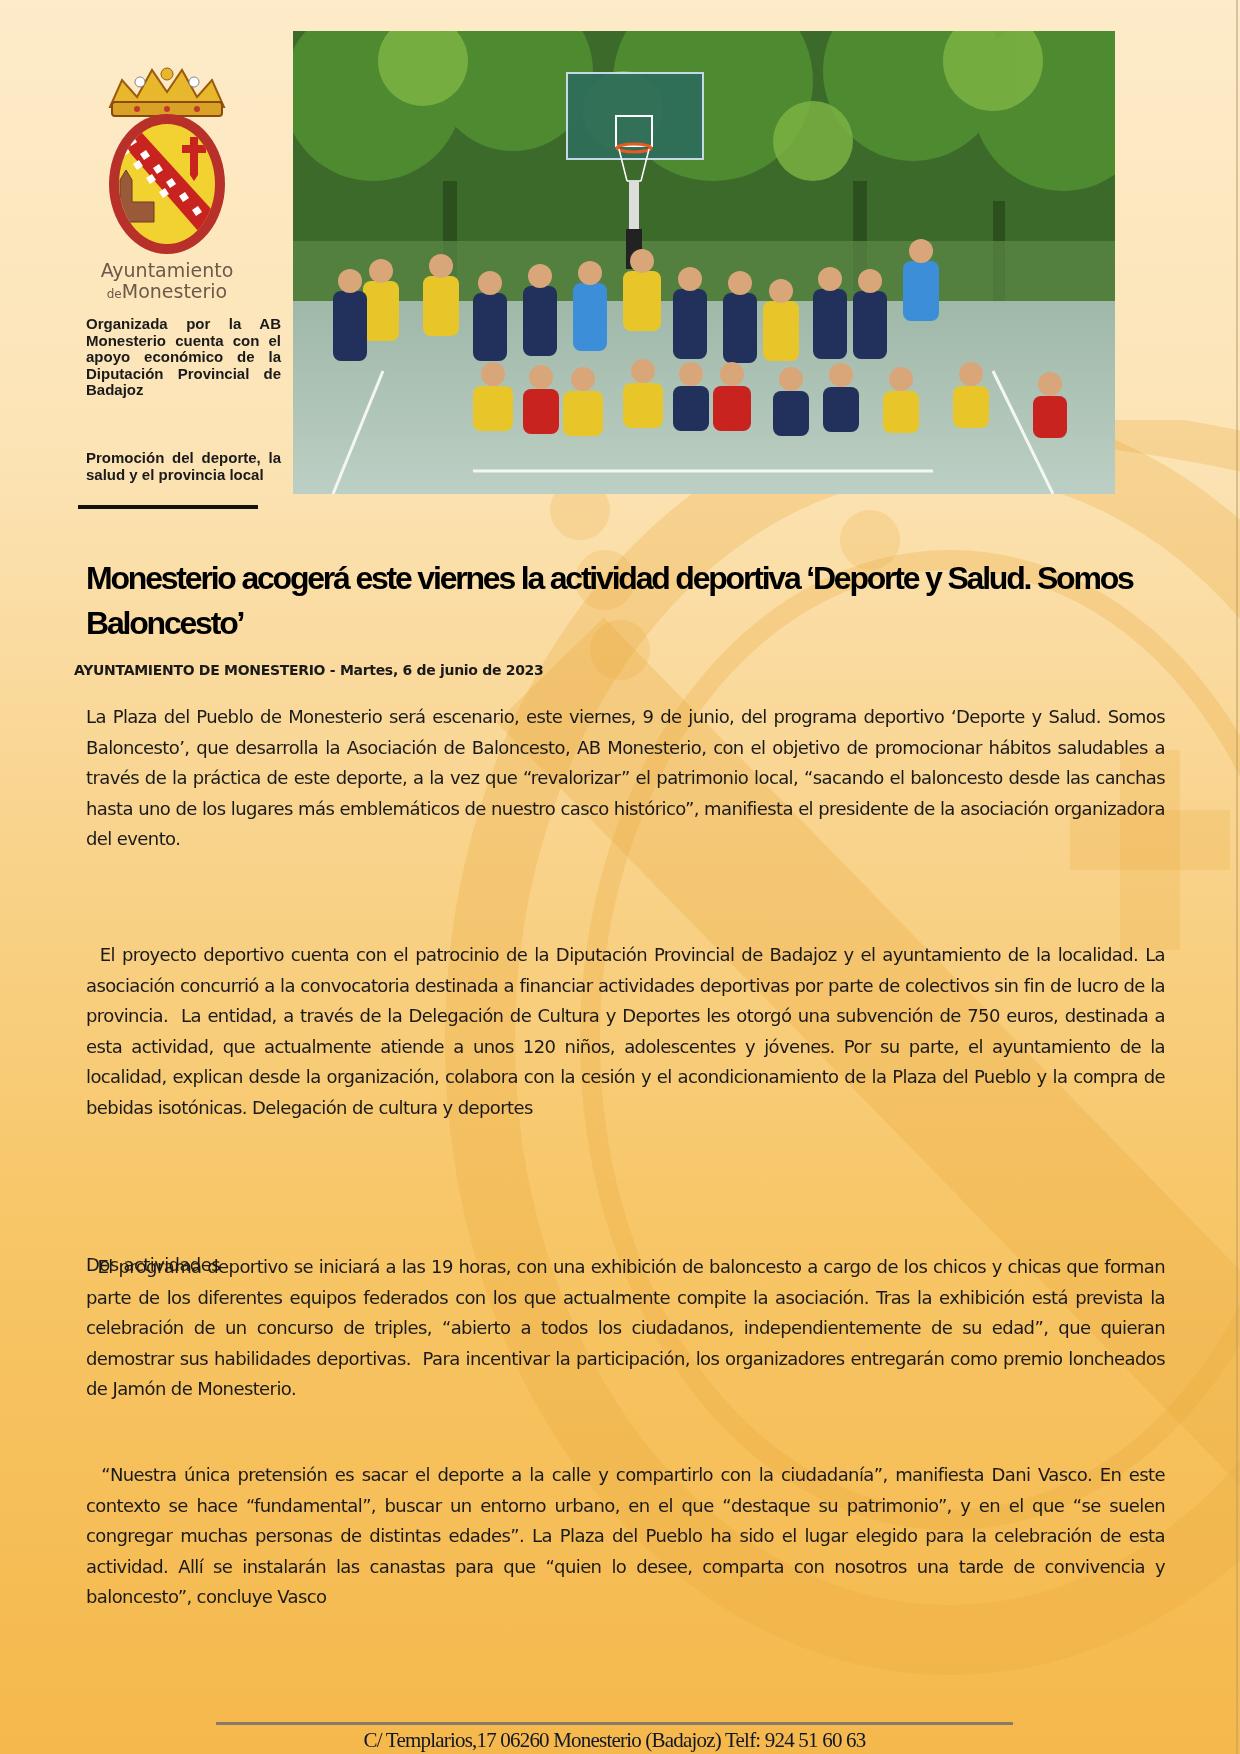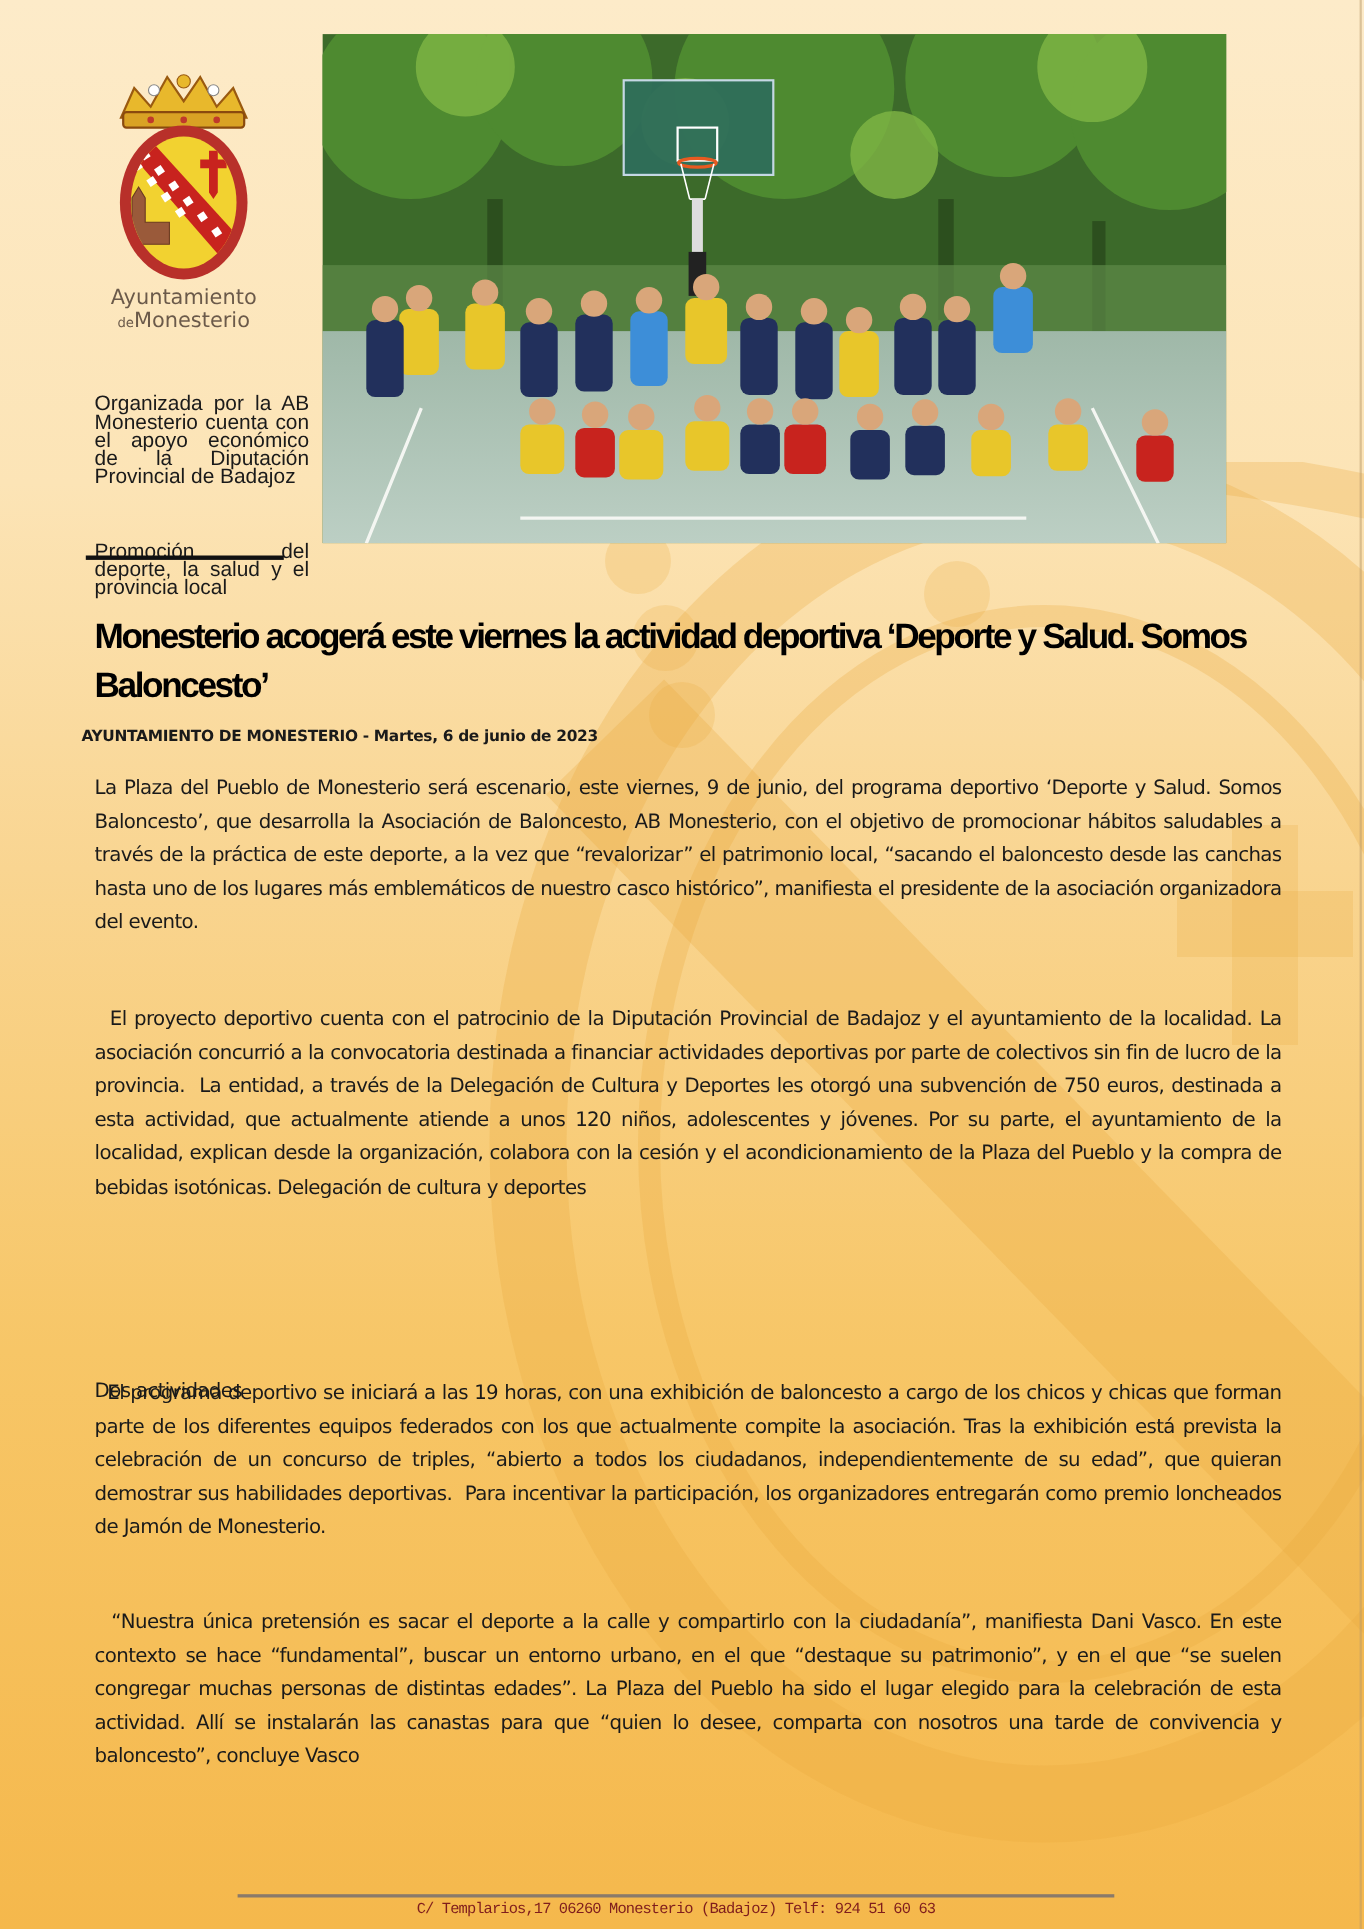--- a/index.html
+++ b/index.html
@@ -13,39 +13,39 @@
     position: absolute; left: 430px; top: 420px; width: 1000px; height: 1400px;
     pointer-events: none;
   }
   .right-edge { position: absolute; right: 2px; top: 0; width: 2px; height: 1754px; background: #b89a6a; opacity: .5; }
 
   .logo { position: absolute; left: 92px; top: 62px; width: 150px; height: 245px; }
   .logo svg { display: block; }
   .logo-text { position: absolute; left: 0; top: 198px; width: 150px; text-align: center; color: #6b5a4a; font-family: "DejaVu Sans", sans-serif; font-size: 19px; line-height: 21px; }
   .logo-text .de { font-size: 12px; }
 
-  .aside { position: absolute; left: 86px; width: 195px; font-weight: normal; font-size: 19px; line-height: 16.5px; text-align: justify; margin-top: 44px; }
+  .aside { position: absolute; left: 86px; width: 195px; font-weight: bold; font-size: 15px; line-height: 16.5px; text-align: justify; }
   .aside1 { top: 316px; }
   .aside2 { top: 450px; }
   .aside-rule { position: absolute; left: 78px; top: 505px; width: 180px; height: 4px; background: #111; }
 
   .photo { position: absolute; left: 293px; top: 31px; width: 822px; height: 463px; overflow: hidden; }
 
   .headline { position: absolute; left: 86px; top: 556px; width: 1100px; font-family: "Liberation Sans", sans-serif; font-weight: bold; font-size: 32px; line-height: 45px; letter-spacing: -2.2px; color: #000000; }
   .byline { position: absolute; left: 74px; top: 662px; font-family: "DejaVu Sans", sans-serif; font-weight: bold; font-size: 14px; letter-spacing: -0.3px; }
 
   .body-text { position: absolute; left: 86px; width: 1079px; font-family: "DejaVu Sans", sans-serif; font-size: 18px; line-height: 30.5px; color: #1a1a1a; text-align: justify; letter-spacing: -0.6px; }
   .p1 { top: 702px; }
-  .p2 { top: 912px; }
+  .p2 { top: 940px; }
   .subhead { top: 1250px; text-align: left; }
   .p3 { top: 1252px; }
   .p4 { top: 1460px; }
 
   .footer-rule { position: absolute; left: 216px; top: 1722px; width: 797px; height: 3px; background: #8a7a6a; }
-  .footer-text { position: absolute; left: 216px; top: 1728px; width: 797px; text-align: center; font-family: Liberation Mono, monospace; font-size: 14px; color: #7f1d1d; letter-spacing: -0.8px; white-space: nowrap; }
+  .footer-text { position: absolute; left: 216px; top: 1728px; width: 797px; text-align: center; font-family: Liberation Serif, serif; font-size: 21px; color: #0f172a; letter-spacing: -0.8px; white-space: nowrap; }
 </style>
 </head>
 <body>
 
 <svg class="watermark" viewBox="0 0 1000 1400">
   <g fill="none" stroke="#e8a93c" stroke-opacity="0.28">
     <ellipse cx="520" cy="620" rx="470" ry="600" stroke-width="70"></ellipse>
     <ellipse cx="520" cy="620" rx="360" ry="480" stroke-width="20"></ellipse>
     <path d="M120 250 L900 1050" stroke-width="150"></path>
     <path d="M160 40 C 300 -20, 600 -20, 850 40" stroke-width="40"></path>

